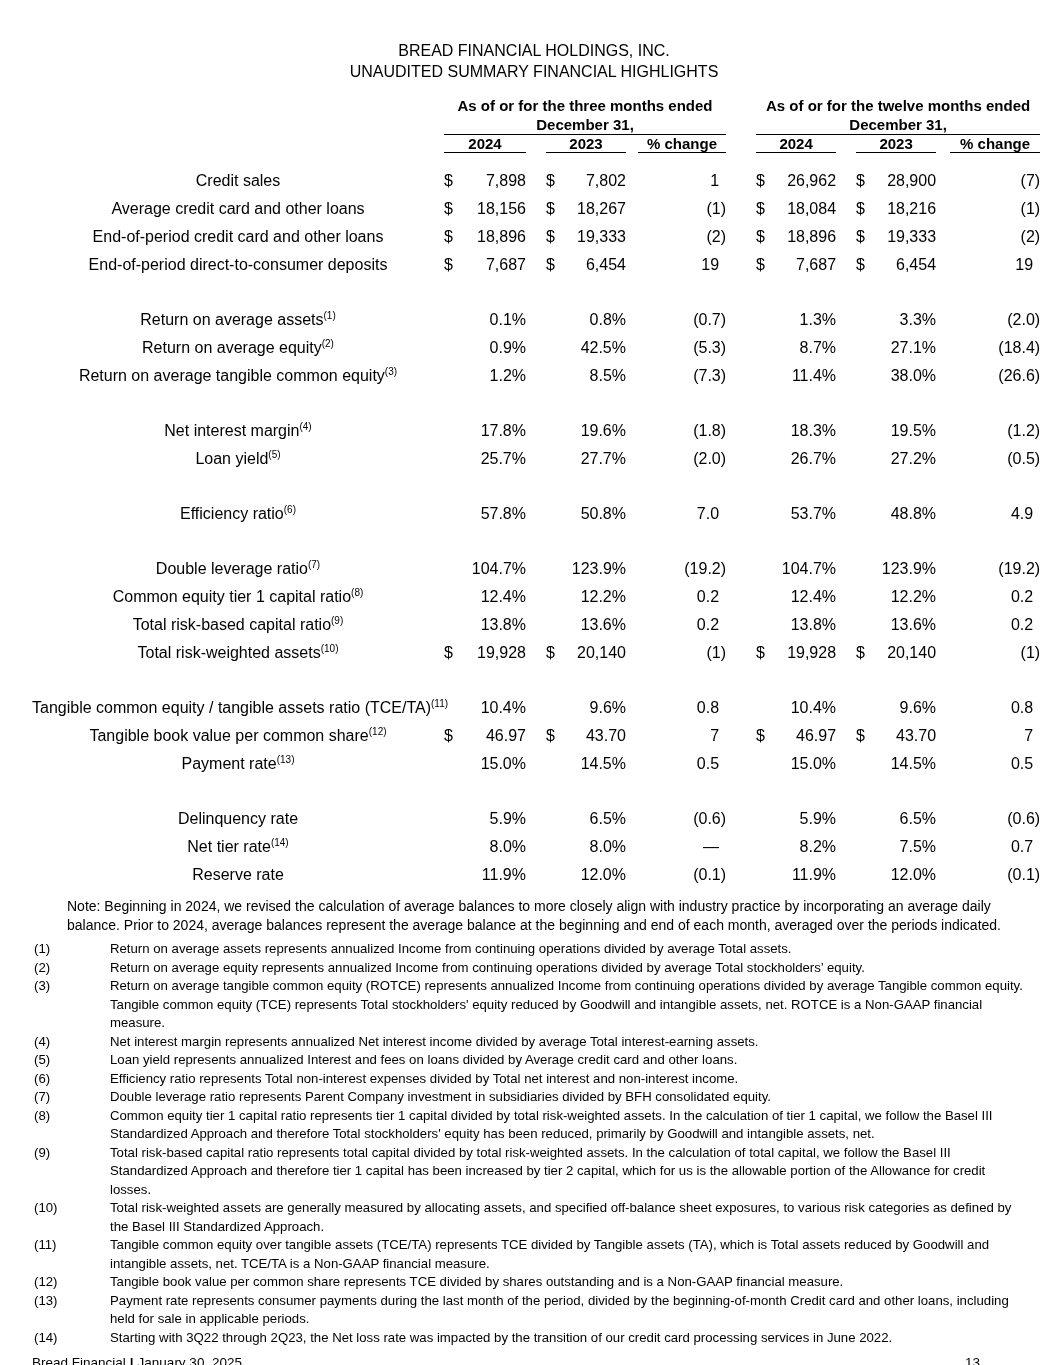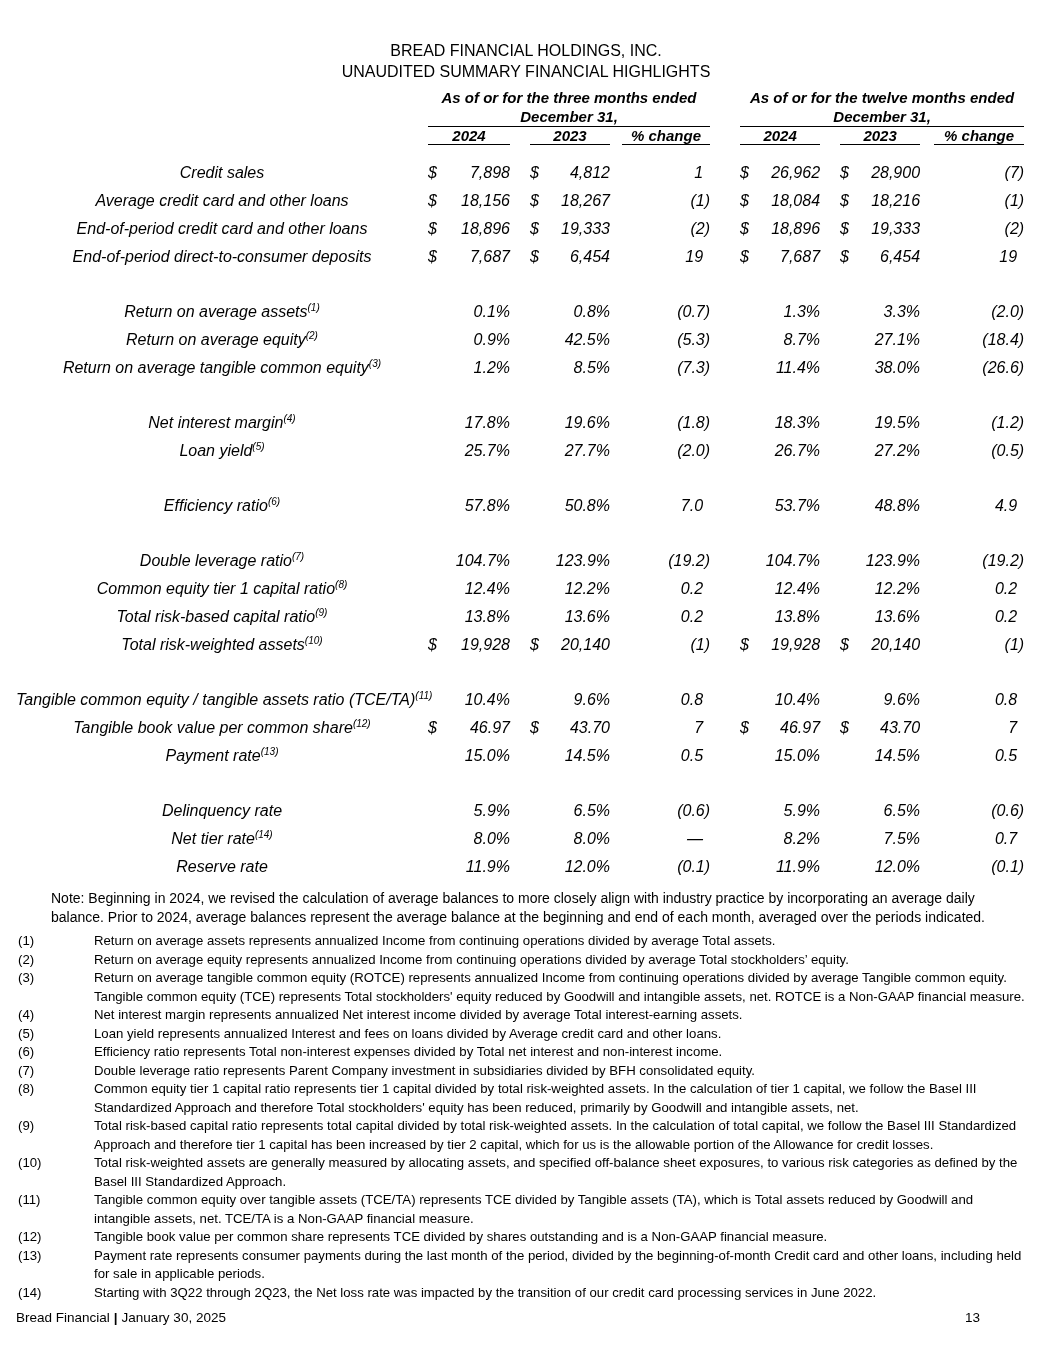--- a/index.html
+++ b/index.html
@@ -1,25 +1,25 @@
 <!DOCTYPE html>
 <html><head>
 <meta charset="utf-8">
 <style>
   html, body { margin:0; padding:0; background:#fff; }
   body {
     width:1055px; height:1365px; overflow:hidden;
     color:#000; font-family:"Liberation Sans", sans-serif;
     -webkit-font-smoothing:antialiased;
   }
-  .page { box-sizing:border-box; width:1055px; height:1365px; padding:40px 19px 0 16px; }
+  .page { box-sizing:border-box; width:1055px; height:1365px; padding:40px 19px 0 32px; }
 
   .title-block { text-align:center; font-size:16px; line-height:21px; }
 
-  table.fin { border-collapse:collapse; table-layout:fixed; width:1008px; margin-top:6px;font-style:italic; }
+  table.fin { border-collapse:collapse; table-layout:fixed; width:1008px; margin-top:14px; }
   table.fin td { padding:0; white-space:nowrap; }
 
   td.gh {
     font-weight:700; font-size:15px; line-height:19px; text-align:center;
     border-bottom:1.5px solid #000; padding-bottom:2px; vertical-align:bottom;
   }
   td.yh {
     font-weight:700; font-size:15px; text-align:center;
     border-bottom:1.5px solid #000; padding:4px 0 3px;
   }
@@ -106,21 +106,21 @@
     <tr class="hsp">
           <td colspan="16"></td>
         </tr>
 
     <tr class="dr">
       <td class="lbl"><span>Credit sales</span><sup class="su"></sup></td>
       <td class="d">$</td>
       <td class="v">7,898</td>
       <td></td>
       <td class="d">$</td>
-      <td class="v">4,812</td>
+      <td class="v">7,802</td>
       <td></td>
       <td class="chg np">1</td>
       <td></td>
       <td class="d">$</td>
       <td class="v">26,962</td>
       <td></td>
       <td class="d">$</td>
       <td class="v">28,900</td>
       <td></td>
       <td class="chg">(7)</td>

